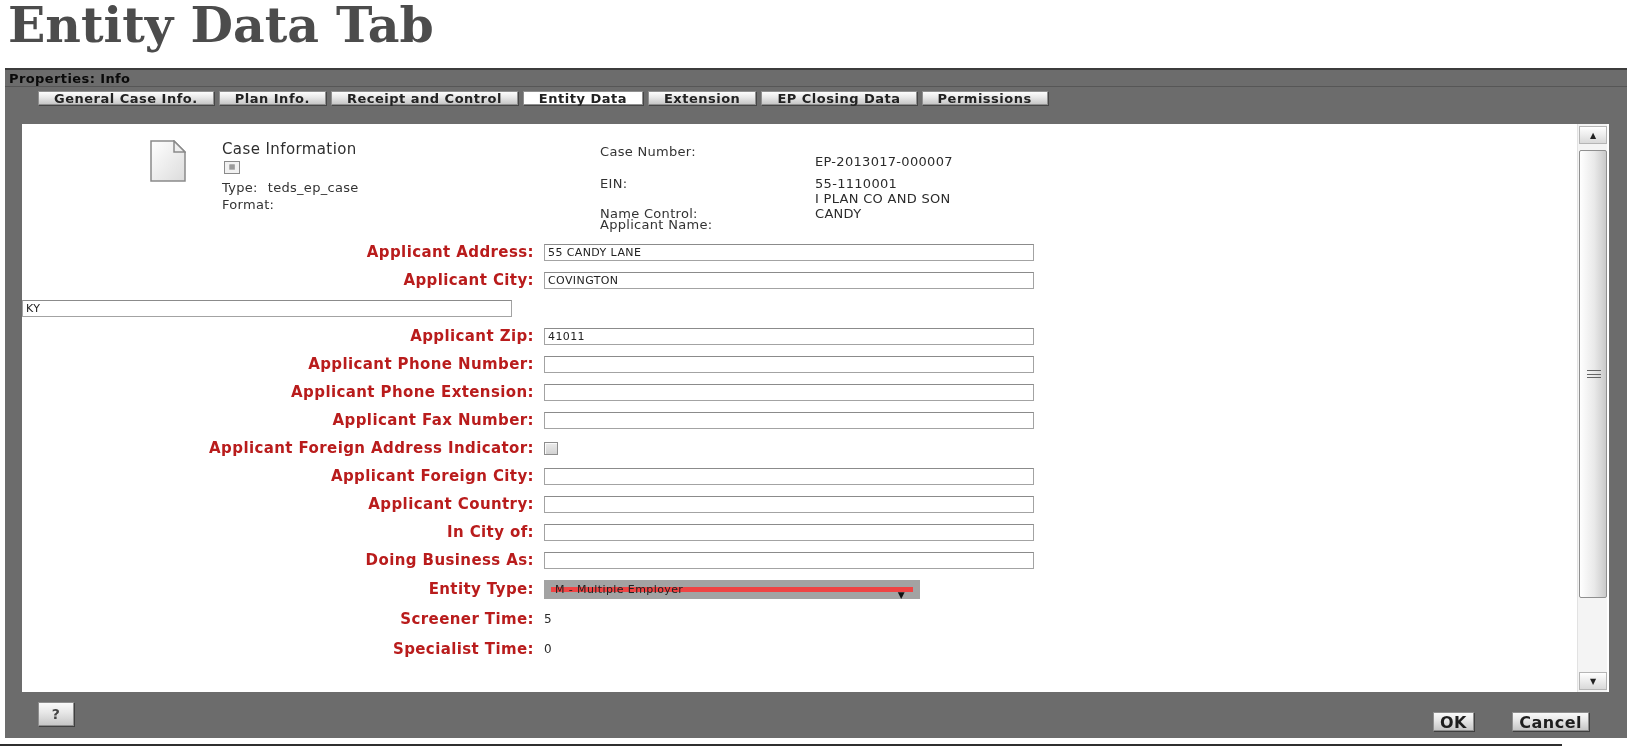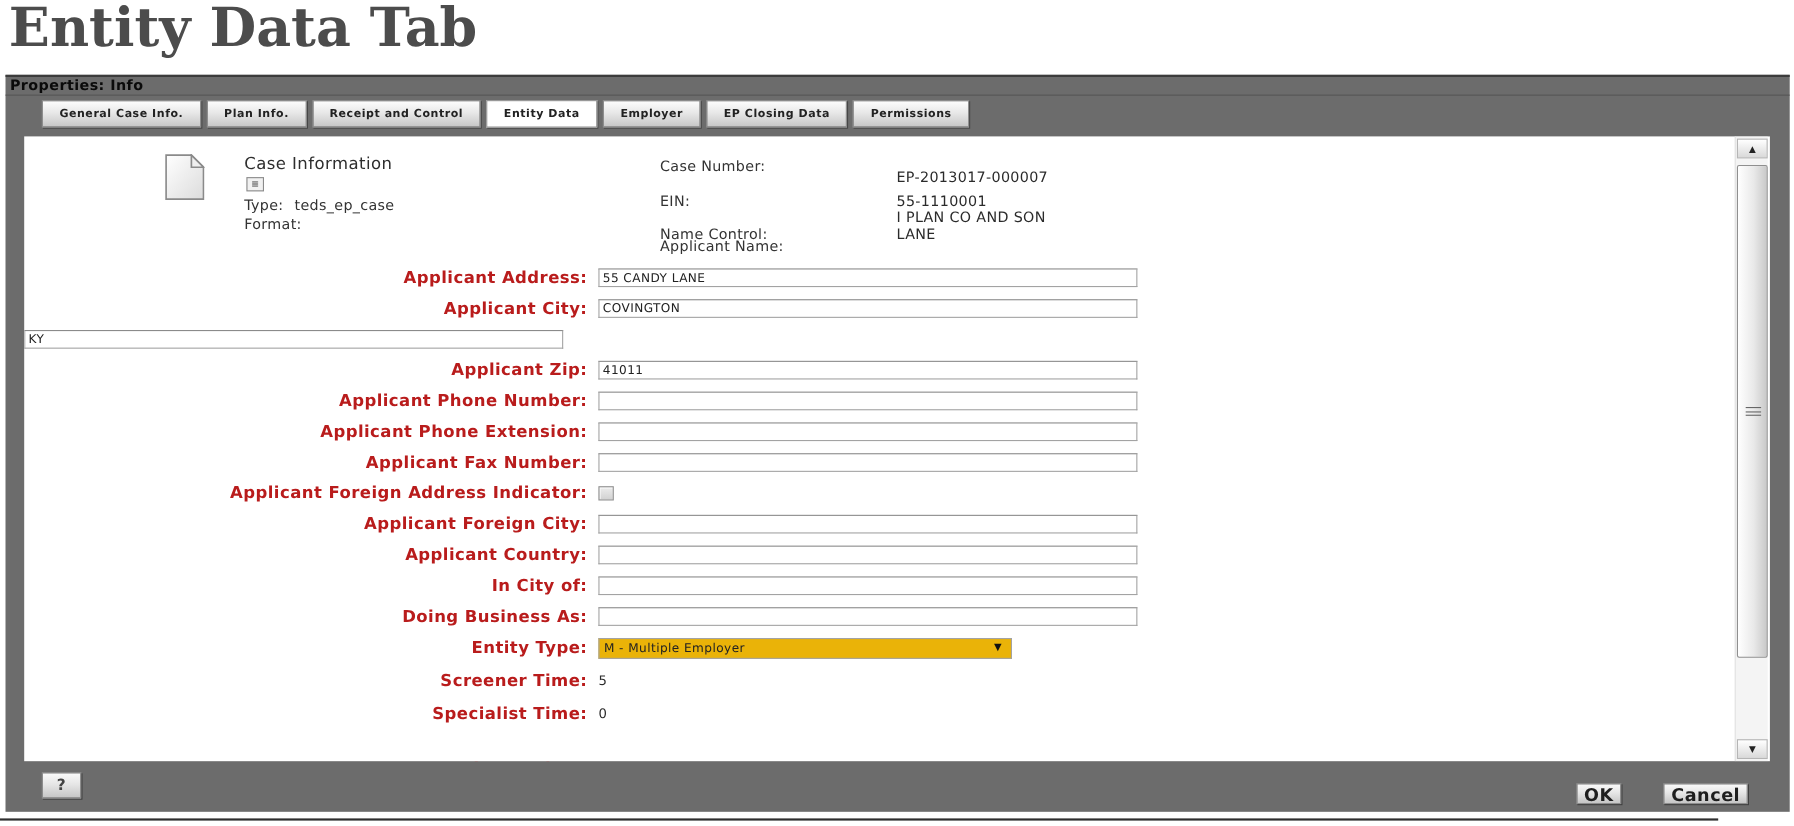--- a/index.html
+++ b/index.html
@@ -20,24 +20,24 @@
   }
   .props-bar {
     height:17px; padding:1px 4px 0 4px;
     font-size:13px; font-weight:bold; color:#0a0a0a; letter-spacing:0.4px;
     border-bottom:1px solid #565656;
   }
 
   
   .tabs { display:flex; gap:5px; padding:4px 0 0 33px; height:33px; }
   .tab {
-    height:25px; padding:0 15px; display:flex; align-items:center; justify-content:center;
+    height:14px; padding:0 15px; display:flex; align-items:center; justify-content:center;
     background:linear-gradient(#fdfdfd,#e8e8e8 45%,#c7c7c7);
     border:1px solid #8f8f8f; box-shadow:1px 1px 0 rgba(0,0,0,0.35);
-    font-size:10px; font-weight:bold; color:#222; letter-spacing:0.5px;
+    font-size:13px; font-weight:bold; color:#222; letter-spacing:0.5px;
     cursor:pointer; white-space:nowrap;text-align:center;
   }
   .tab.active { background:#ffffff; }
 
   
   .content {
     position:absolute; left:17px; top:54px; width:1587px; height:568px;
     background:#ffffff; overflow:hidden;
   }
 
@@ -71,21 +71,21 @@
     font-family:"DejaVu Sans","Liberation Sans",sans-serif;
     font-size:11px; color:#222; letter-spacing:0.4px; padding:0 3px; background:#fff;
     outline:none;
   }
   .checkbox {
     width:14px; height:13px; border:1px solid #8d8d8d;
     background:linear-gradient(#ececec,#d2d2d2);
     box-shadow:inset 1px 1px 0 #fafafa; display:inline-block;
   }
   .select {
-    width:376px; height:19px; border:1px solid #a3a3a3; background:#eab308;
+    width:376px; height:19px; border:7px solid #a3a3a3; background:#ef4444;
     display:flex; align-items:center; font-size:11px; color:#222; letter-spacing:0.4px;
     padding:0 4px; position:relative; cursor:pointer;
   }
   .sel-arrow { position:absolute; right:8px; top:3px; font-size:9px; color:#111; }
   .static-val { font-size:12px; color:#2b2b2b; letter-spacing:0.3px; }
 
   
   .scrollbar { position:absolute; top:0; right:2px; width:30px; height:100%;
                background:#f4f4f4; border-left:1px solid #e2e2e2; }
   .sb-btn {
@@ -125,21 +125,21 @@
 <div class="page-title">Entity Data Tab</div>
 
 <div class="panel">
   <div class="props-bar">Properties: Info</div>
 
   <div class="tabs" id="tabbar">
       <div class="tab">General Case Info.</div>
       <div class="tab">Plan Info.</div>
       <div class="tab">Receipt and Control</div>
       <div class="tab active">Entity Data</div>
-      <div class="tab">Employer</div>
+      <div class="tab">Extension</div>
       <div class="tab">EP Closing Data</div>
       <div class="tab">Permissions</div>
     </div>
 
   <div class="content">
 
     <div class="case-header">
       <svg class="doc-icon" width="36" height="42" viewBox="0 0 36 42">
         <defs>
           <linearGradient id="pg" x1="0" y1="0" x2="1" y2="1">
@@ -157,21 +157,21 @@
       </div>
       <div class="ci-format">Format:</div>
       <div id="meta">
           <span class="meta-label" style="top: 20px;">Case Number:</span>
           <span class="meta-value" style="top: 30px;">EP-2013017-000007</span>
           <span class="meta-label" style="top: 52px;">EIN:</span>
           <span class="meta-value" style="top: 52px;">55-1110001</span>
           <span class="meta-label" style="top: 51px; margin-top: 42px;">Applicant Name:</span>
           <span class="meta-value" style="top: 67px;">I PLAN CO AND SON</span>
           <span class="meta-label" style="top: 82px;">Name Control:</span>
-          <span class="meta-value" style="top: 82px;">LANE</span>
+          <span class="meta-value" style="top: 82px;">CANDY</span>
         </div>
     </div>
 
     <div class="form" id="form">
         <div class="frow">
           <span class="flabel">Applicant Address:</span>
           <input class="txt" type="text" value="55 CANDY LANE" style="">
         </div>
         <div class="frow">
           <span class="flabel">Applicant City:</span>

